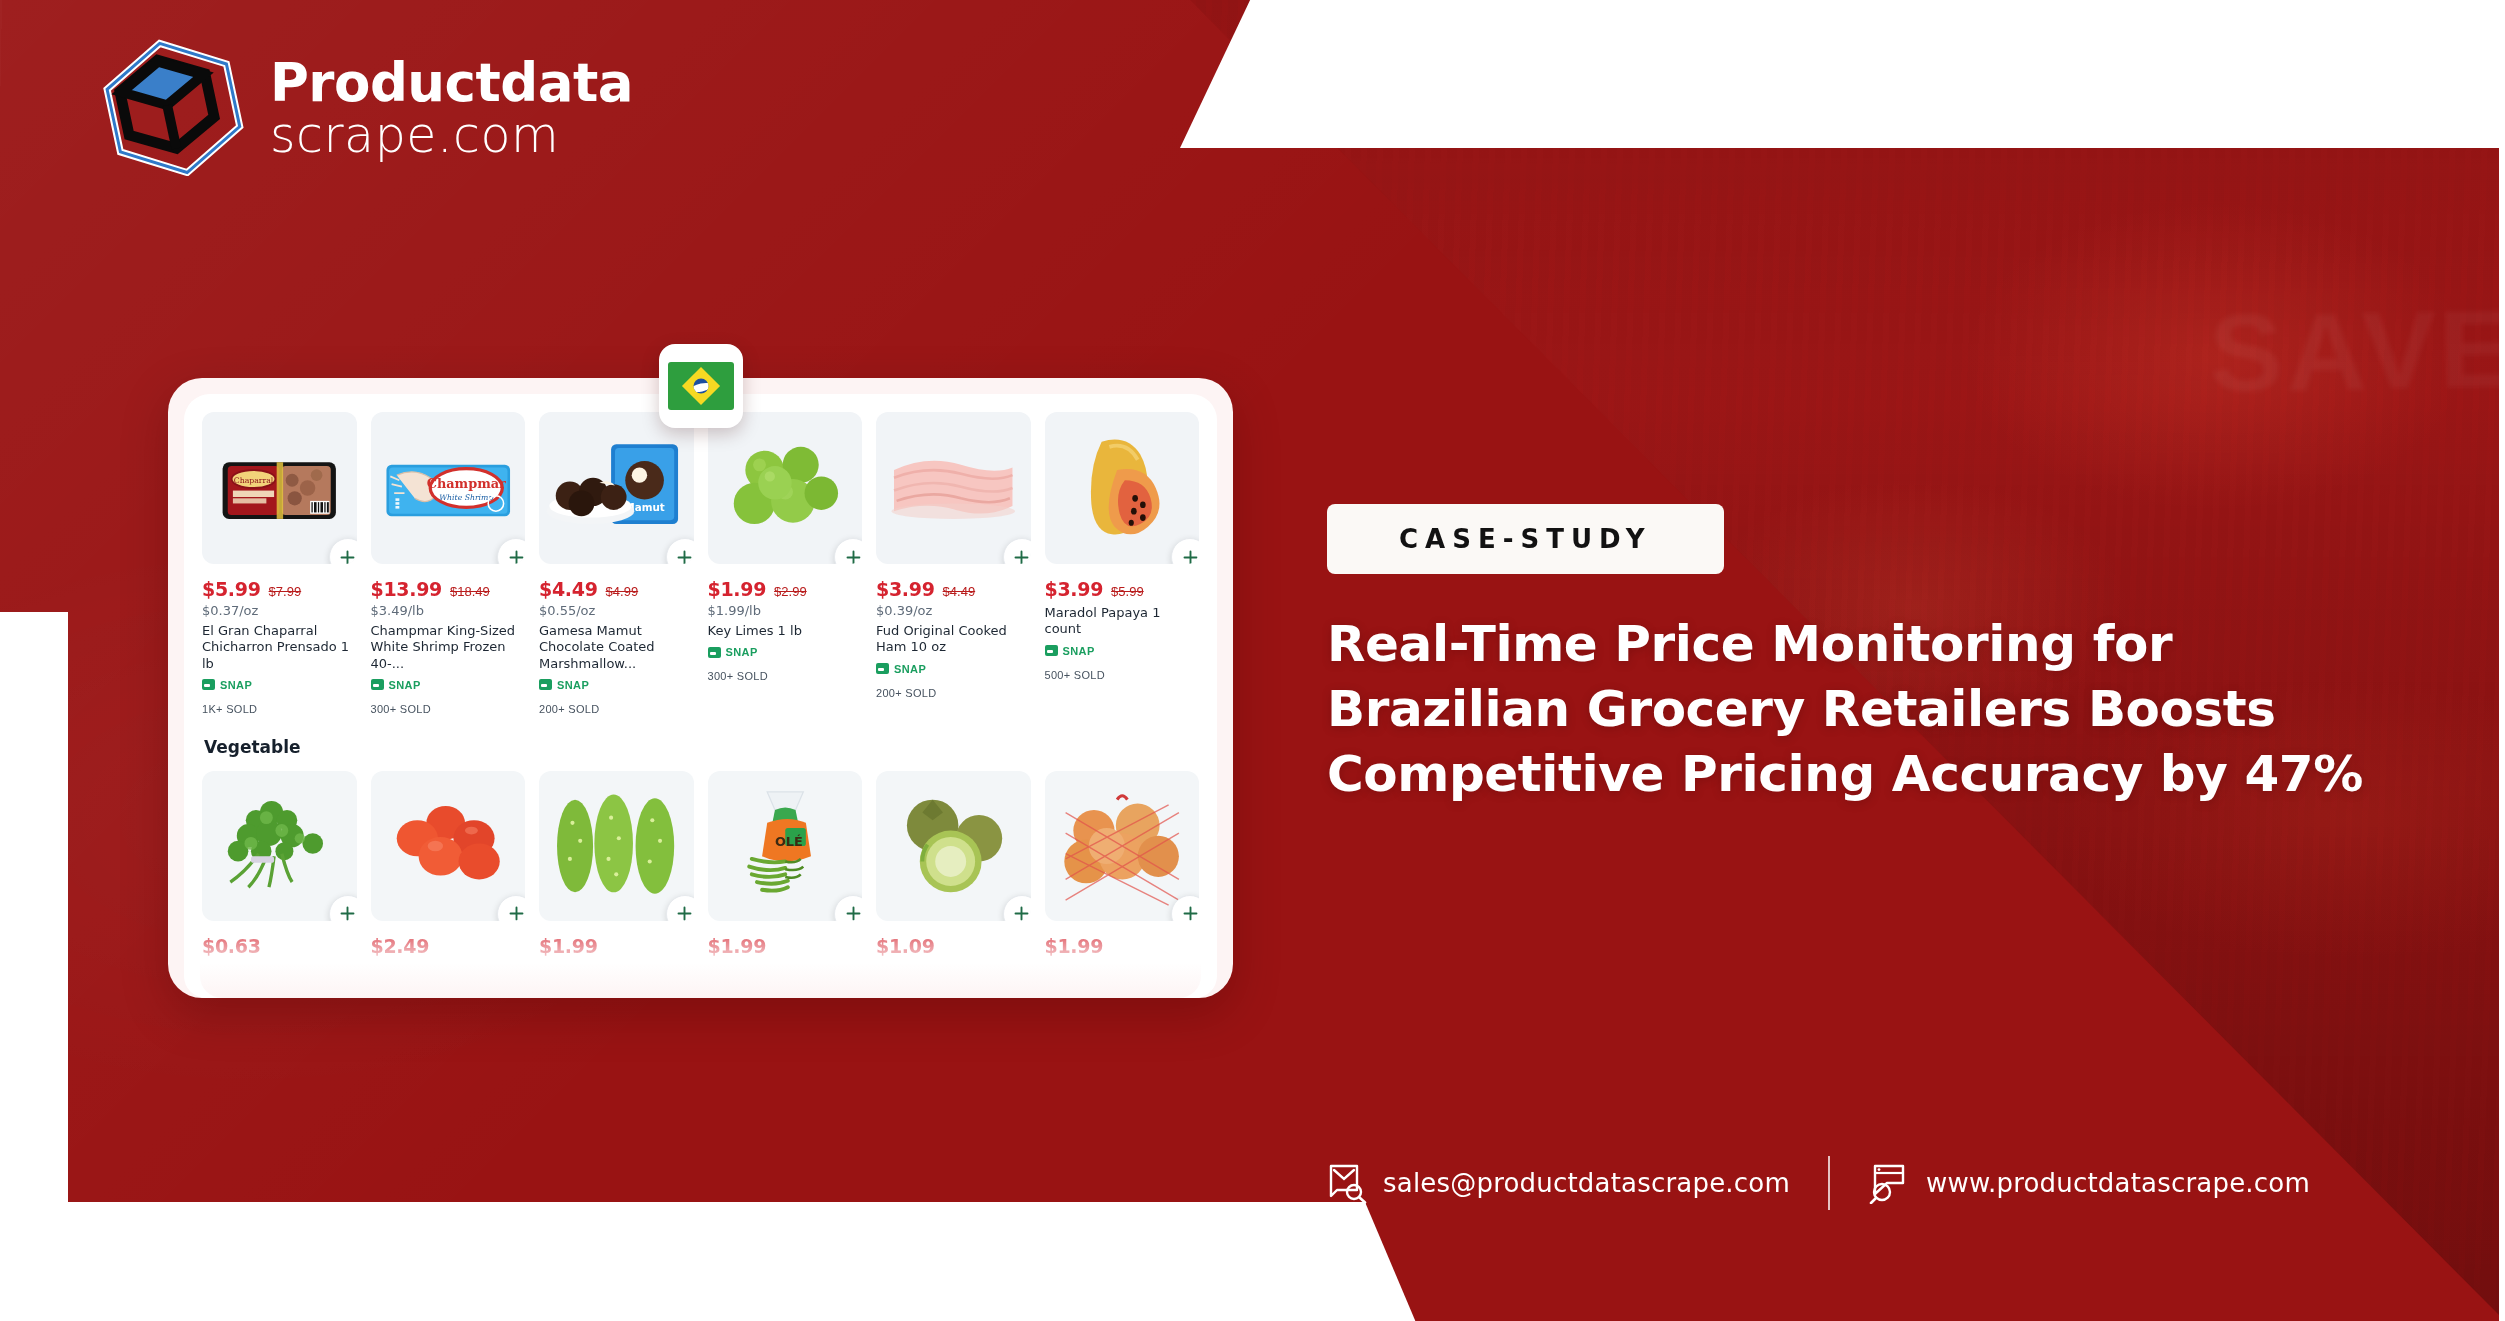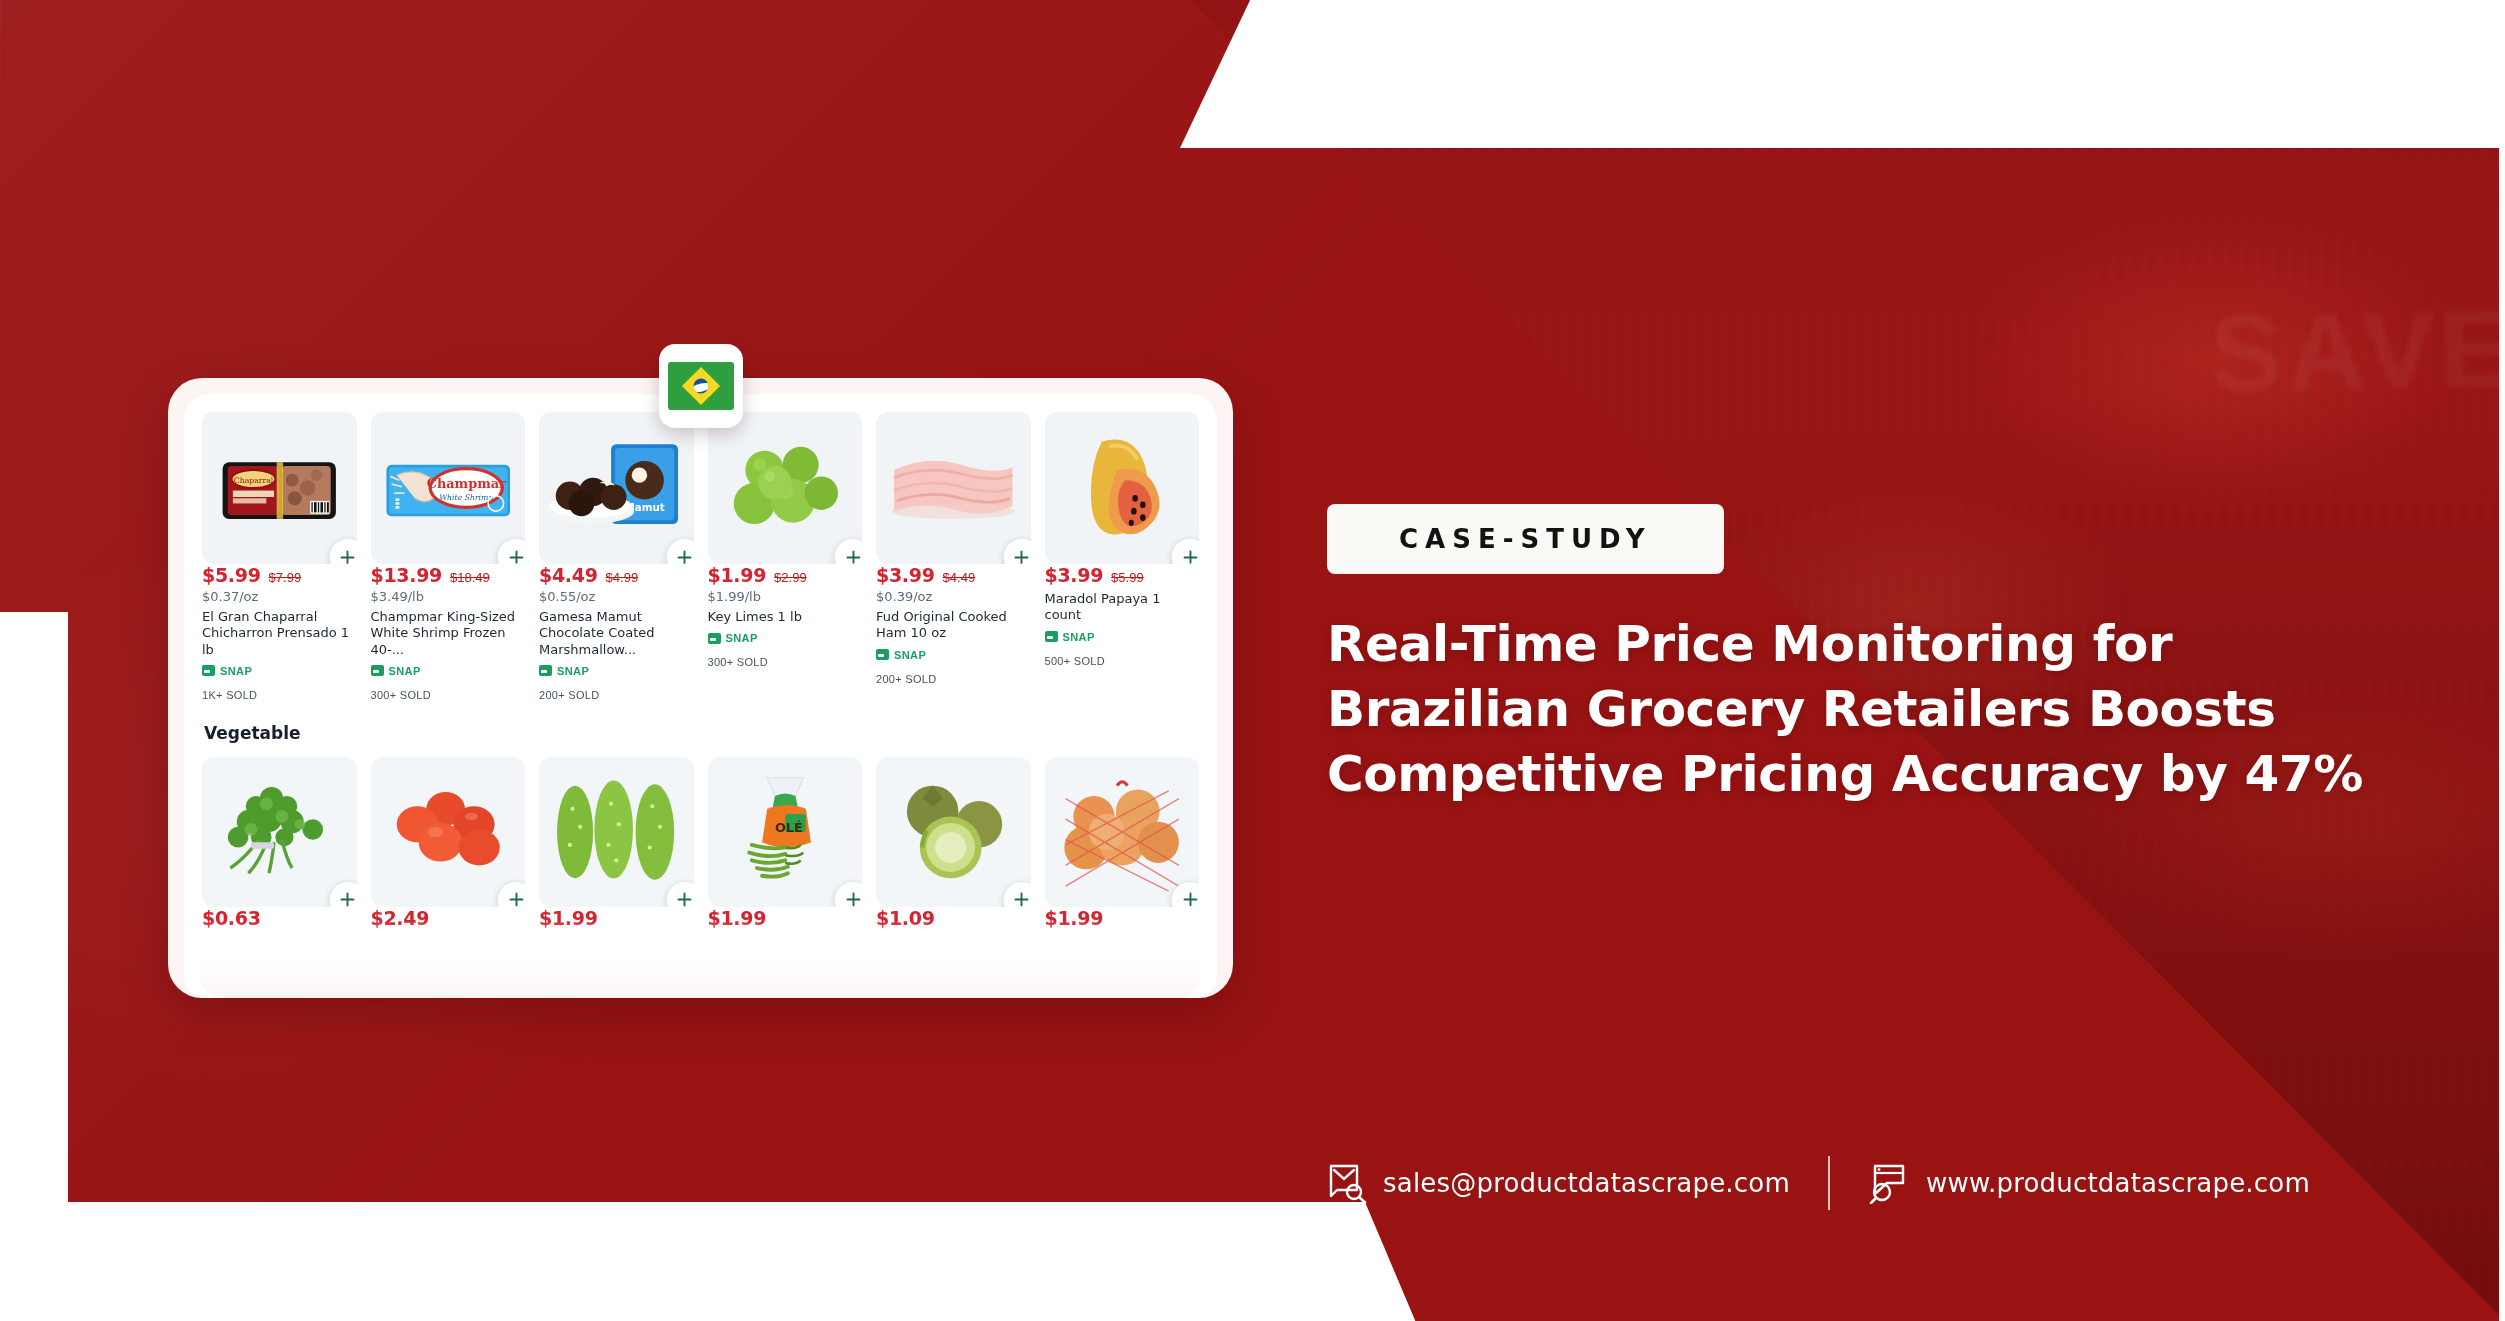--- a/index.html
+++ b/index.html
@@ -191,21 +191,21 @@
   .plus-btn{
     position:absolute; right:-10px; bottom:-12px;
     width:38px; height:38px; border-radius:50%;
     background:#ffffff; border:1px solid #e6e9ed;
     box-shadow:0 2px 7px rgba(0,0,0,0.14);
     display:flex; align-items:center; justify-content:center;
     z-index: 5;
   }
   .plus-btn svg{ display:block; }
 
-  .meta{ padding-top: 0; }
+  .meta{ padding-top: 14px; }
   .price-row{ display:flex; align-items:baseline; gap:8px; }
   .price-now{ font-size:19px; font-weight:800; color:#d5232f; letter-spacing:-.3px; font-family:"DejaVu Sans", sans-serif;}
   .price-was{ font-size:13px; color:#b91c1c; text-decoration: line-through; font-family:Liberation Sans, sans-serif;}
   .unit{ font-size:13px; color:#5f6b79; margin-top:3px; font-family:"DejaVu Sans", sans-serif;}
   .title{ font-size:13px; color:#1d2733; line-height:1.25; margin-top:5px; font-family:"DejaVu Sans", sans-serif;}
   .snap{ display:flex; align-items:center; gap:5px; margin-top:7px; }
   .snap-ico{ width:13px; height:11px; border-radius:2px; background:#1a9e5f; position:relative; }
   .snap-ico::after{ content:""; position:absolute; left:2px; top:5px; width:6px; height:3px; background:#ffffff; border-radius:1px;}
   .snap-txt{ font-size:11px; font-weight:700; color:#1a9e5f; letter-spacing:.4px; }
   .sold{ font-size:11px; color:#46525f; margin-top:12px; letter-spacing:.3px; }
@@ -267,20 +267,39 @@
   <div class="bg-ghost-sign">SAVE</div>
   <div class="bg-diagonal"></div>
   <div class="bg-diagonal-2"></div>
   <div class="bg-texture"></div>
 
   <div class="notch-top"></div>
   <div class="band-left"></div>
   <div class="band-bottom"></div>
   <div class="edge-right"></div>
 
+  <div class="logo">
+    <div class="logo-mark">
+      <svg width="150" height="140" viewBox="0 0 150 140" class="svgicon">
+        <g transform="rotate(-12 75 70)">
+          <polygon points="75,6 136,40 136,104 75,138 14,104 14,40" fill="none" stroke="#ffffff" stroke-width="7"></polygon>
+          <polygon points="75,6 136,40 136,104 75,138 14,104 14,40" fill="none" stroke="#2f79c9" stroke-width="3"></polygon>
+          <g transform="translate(8,4) scale(0.82)">
+            <polygon points="75,22 128,50 128,104 75,132 22,104 22,50" fill="none" stroke="#0a0a0a" stroke-width="13"></polygon>
+            <polygon points="75,24 126,51 75,78 24,51" fill="#3a7fc9" stroke="#0a0a0a" stroke-width="12"></polygon>
+            <line x1="75" y1="78" x2="75" y2="132" stroke="#0a0a0a" stroke-width="12"></line>
+          </g>
+        </g>
+      </svg>
+    </div>
+    <div class="logo-text">
+      <div class="logo-line1">Productdata</div>
+      <div class="logo-line2">scrape.com</div>
+    </div>
+  </div>
 
   <div class="panel-wrap">
     <div class="panel-outer"></div>
 
     <div class="flag-badge">
       <div class="flag-img">
         <div class="flag-diamond"></div>
         <div class="flag-globe"></div>
       </div>
     </div>

